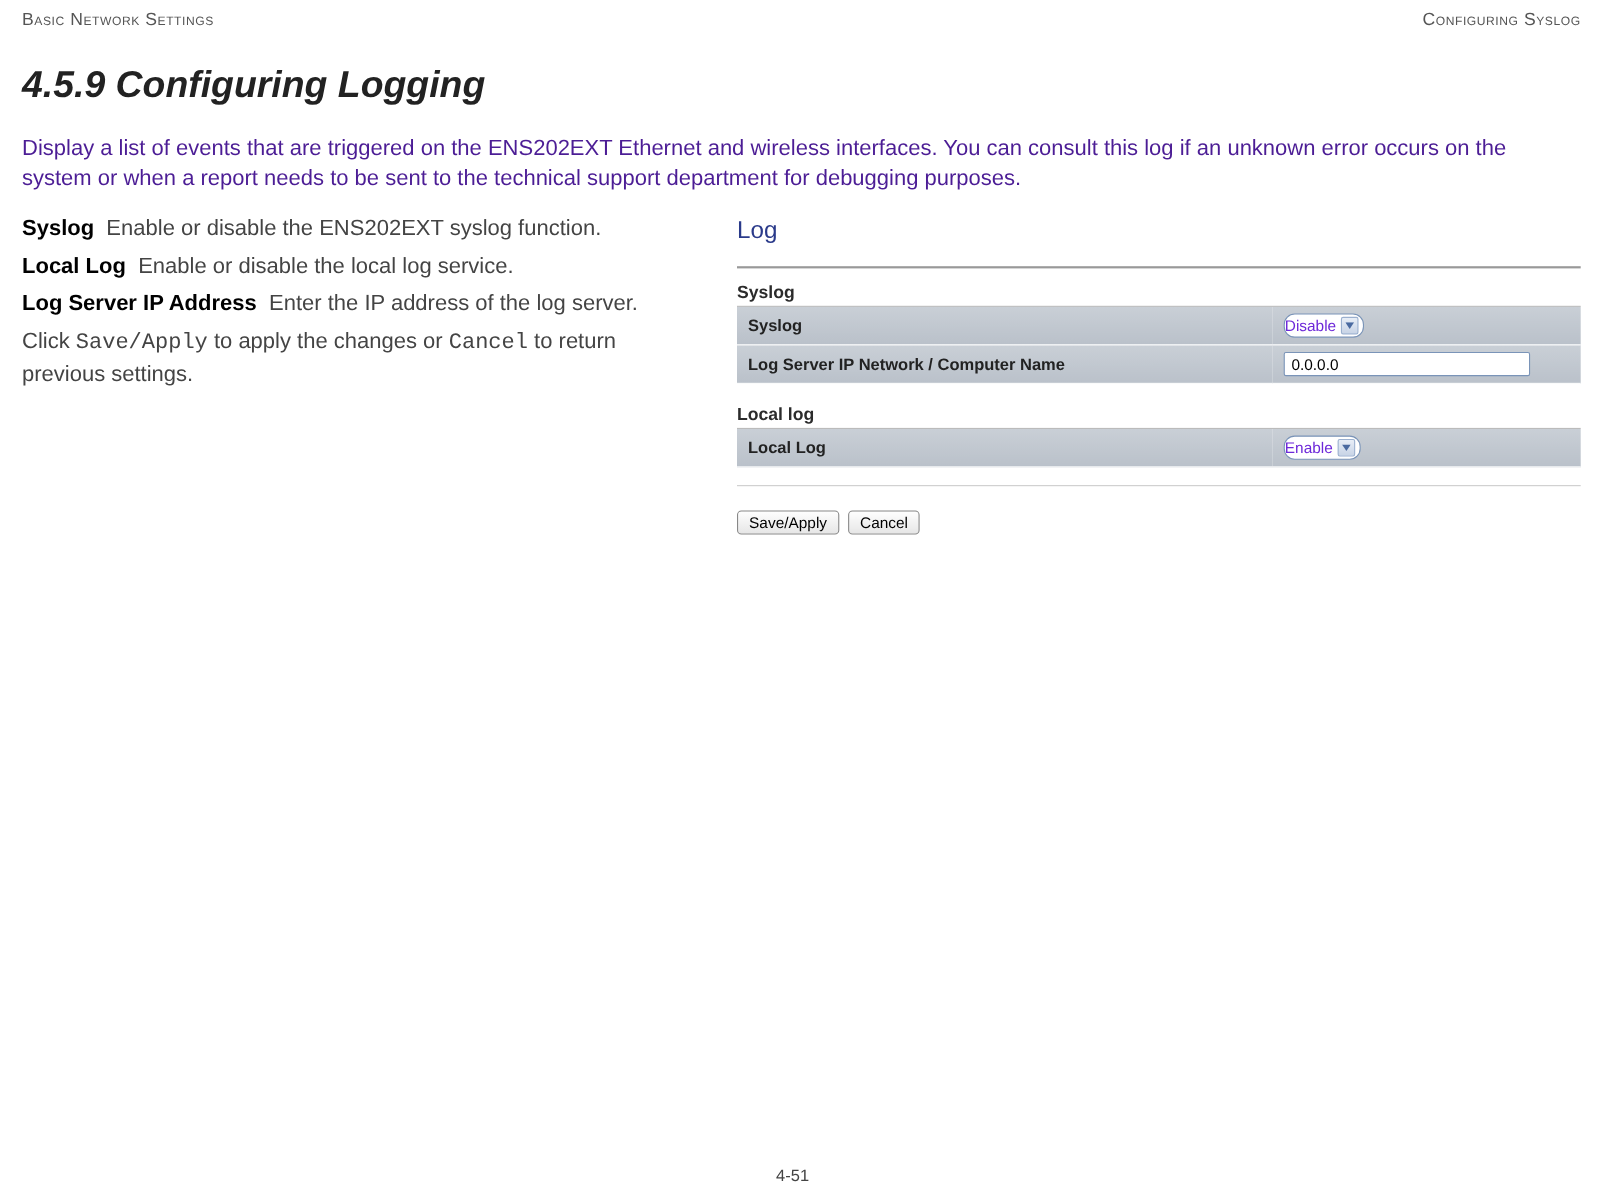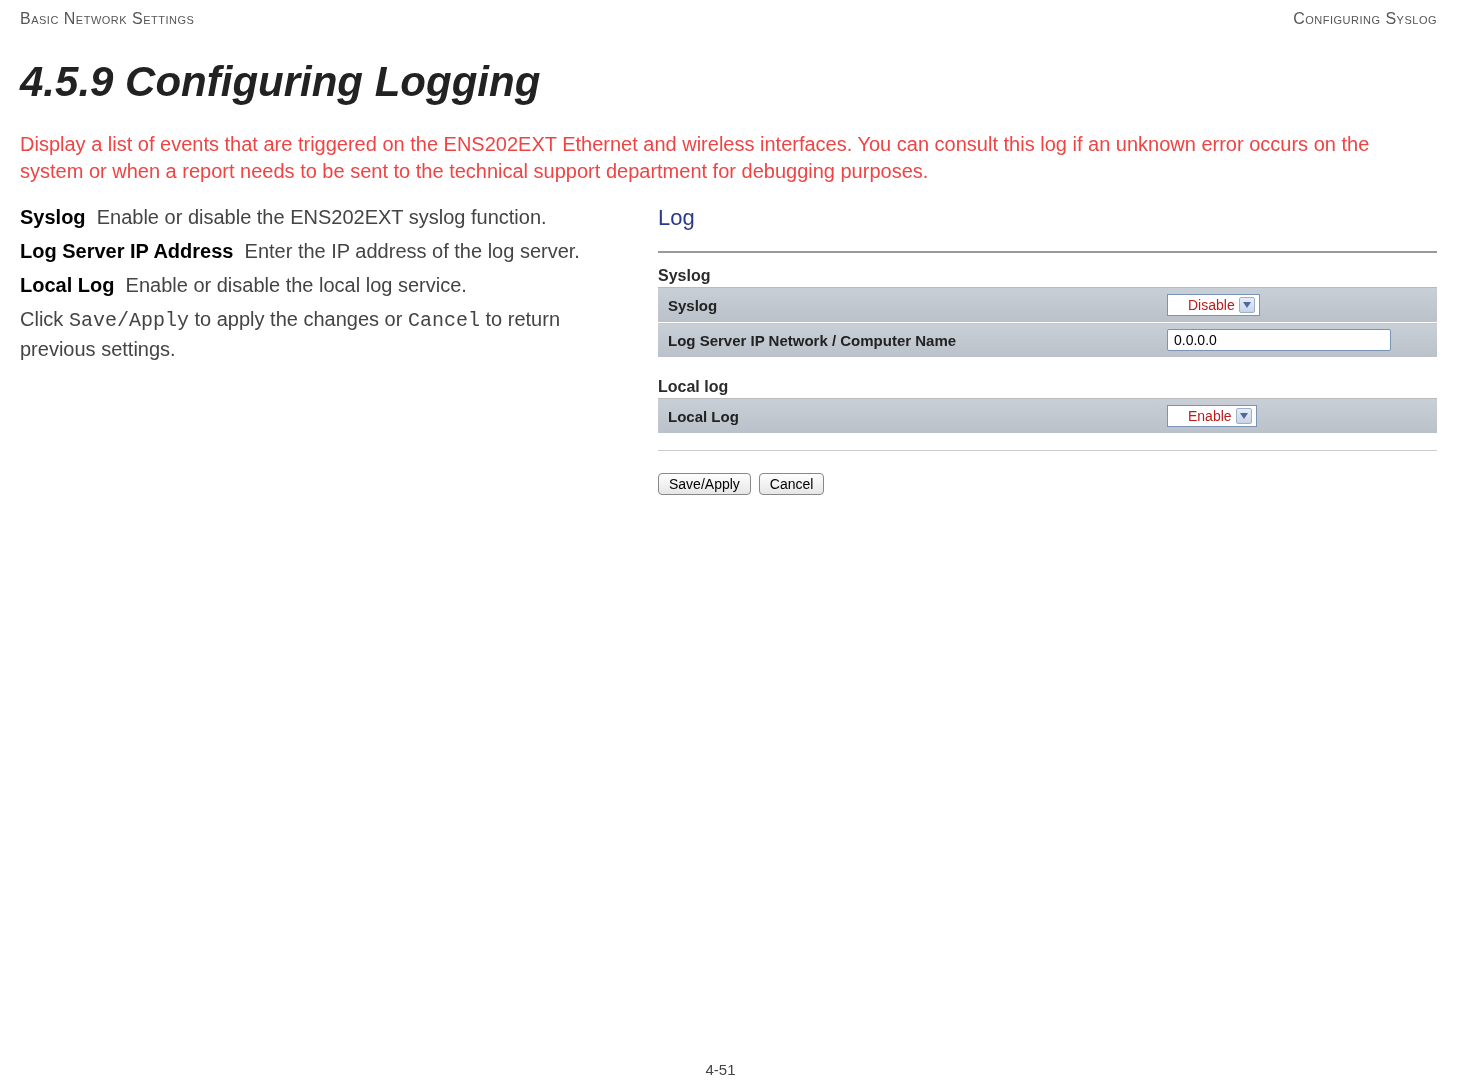--- a/index.html
+++ b/index.html
@@ -20,35 +20,35 @@
       justify-content: space-between;
       font-variant: small-caps;
       color: #555;
       font-size: 16px;
       letter-spacing: 0.5px;
       margin-bottom: 30px;
     }
     .section-heading {
       font-family: Verdana, Geneva, sans-serif;
       font-weight: bold;
-      font-size: 42px;
+      font-size: 34px;
       color: #222;
       margin-bottom: 25px;
       font-style: italic;
     }
     .intro-text {
       font-size: 20px;
-      color: #ef4444;
+      color: #4c1d95;
       line-height: 1.35;
       margin-bottom: 18px;
     }
     .content-row {
       display: flex;
       align-items: flex-start;
-      gap: 18px;
+      gap: 30px;
     }
     .left-col {
       flex: 0 0 620px;
     }
     .def-line {
       font-size: 20px;
       color: #444;
       line-height: 1.4;
       margin-bottom: 6px;
     }
@@ -109,25 +109,25 @@
     }
     table.form-table td.control-cell {
       width: 280px;
       text-align: left;
     }
     .select-box {
       display: inline-flex;
       align-items: center;
       background: #fff;
       border: 1px solid #7a94b8;
-      border-radius: 0;
+      border-radius: 10px;
       font-size: 14px;
       font-weight: normal;
-      padding: 1px 4px 1px 20px;
-      color: #b91c1c;
+      padding: 1px 4px 1px 0;
+      color: #6d28d9;
       height: 22px;
     }
     .select-box .arrow {
       display: inline-flex;
       align-items: center;
       justify-content: center;
       width: 16px;
       height: 16px;
       background: linear-gradient(#e8eef7, #c8d4e6);
       border: 1px solid #9bb0cf;
@@ -188,24 +188,24 @@
 <h1 class="section-heading">4.5.9 Configuring Logging</h1>
 
 <p class="intro-text">Display a list of events that are triggered on the ENS202EXT Ethernet and wireless interfaces. You can consult this log if an unknown error occurs on the system or when a report needs to be sent to the technical support department for debugging purposes.</p>
 
 <div class="content-row">
   <div class="left-col">
     <p class="def-line">
       <b>Syslog</b>&nbsp;&nbsp;<span>Enable or disable the ENS202EXT syslog function.</span>
     </p>
     <p class="def-line">
+      <b>Local Log</b>&nbsp;&nbsp;<span>Enable or disable the local log service.</span>
+    </p>
+    <p class="def-line">
       <b>Log Server IP Address</b>&nbsp;&nbsp;<span>Enter the IP address of the log server.</span>
-    </p>
-    <p class="def-line">
-      <b>Local Log</b>&nbsp;&nbsp;<span>Enable or disable the local log service.</span>
     </p>
     <p class="instr-line">
       <span>Click </span><span class="mono">Save/Apply</span><span> to apply the changes or </span><span class="mono">Cancel</span><span> to return previous settings.</span>
     </p>
   </div>
 
   <div class="right-col">
     <div class="panel-title">Log</div>
     <hr class="hr-top">
 

